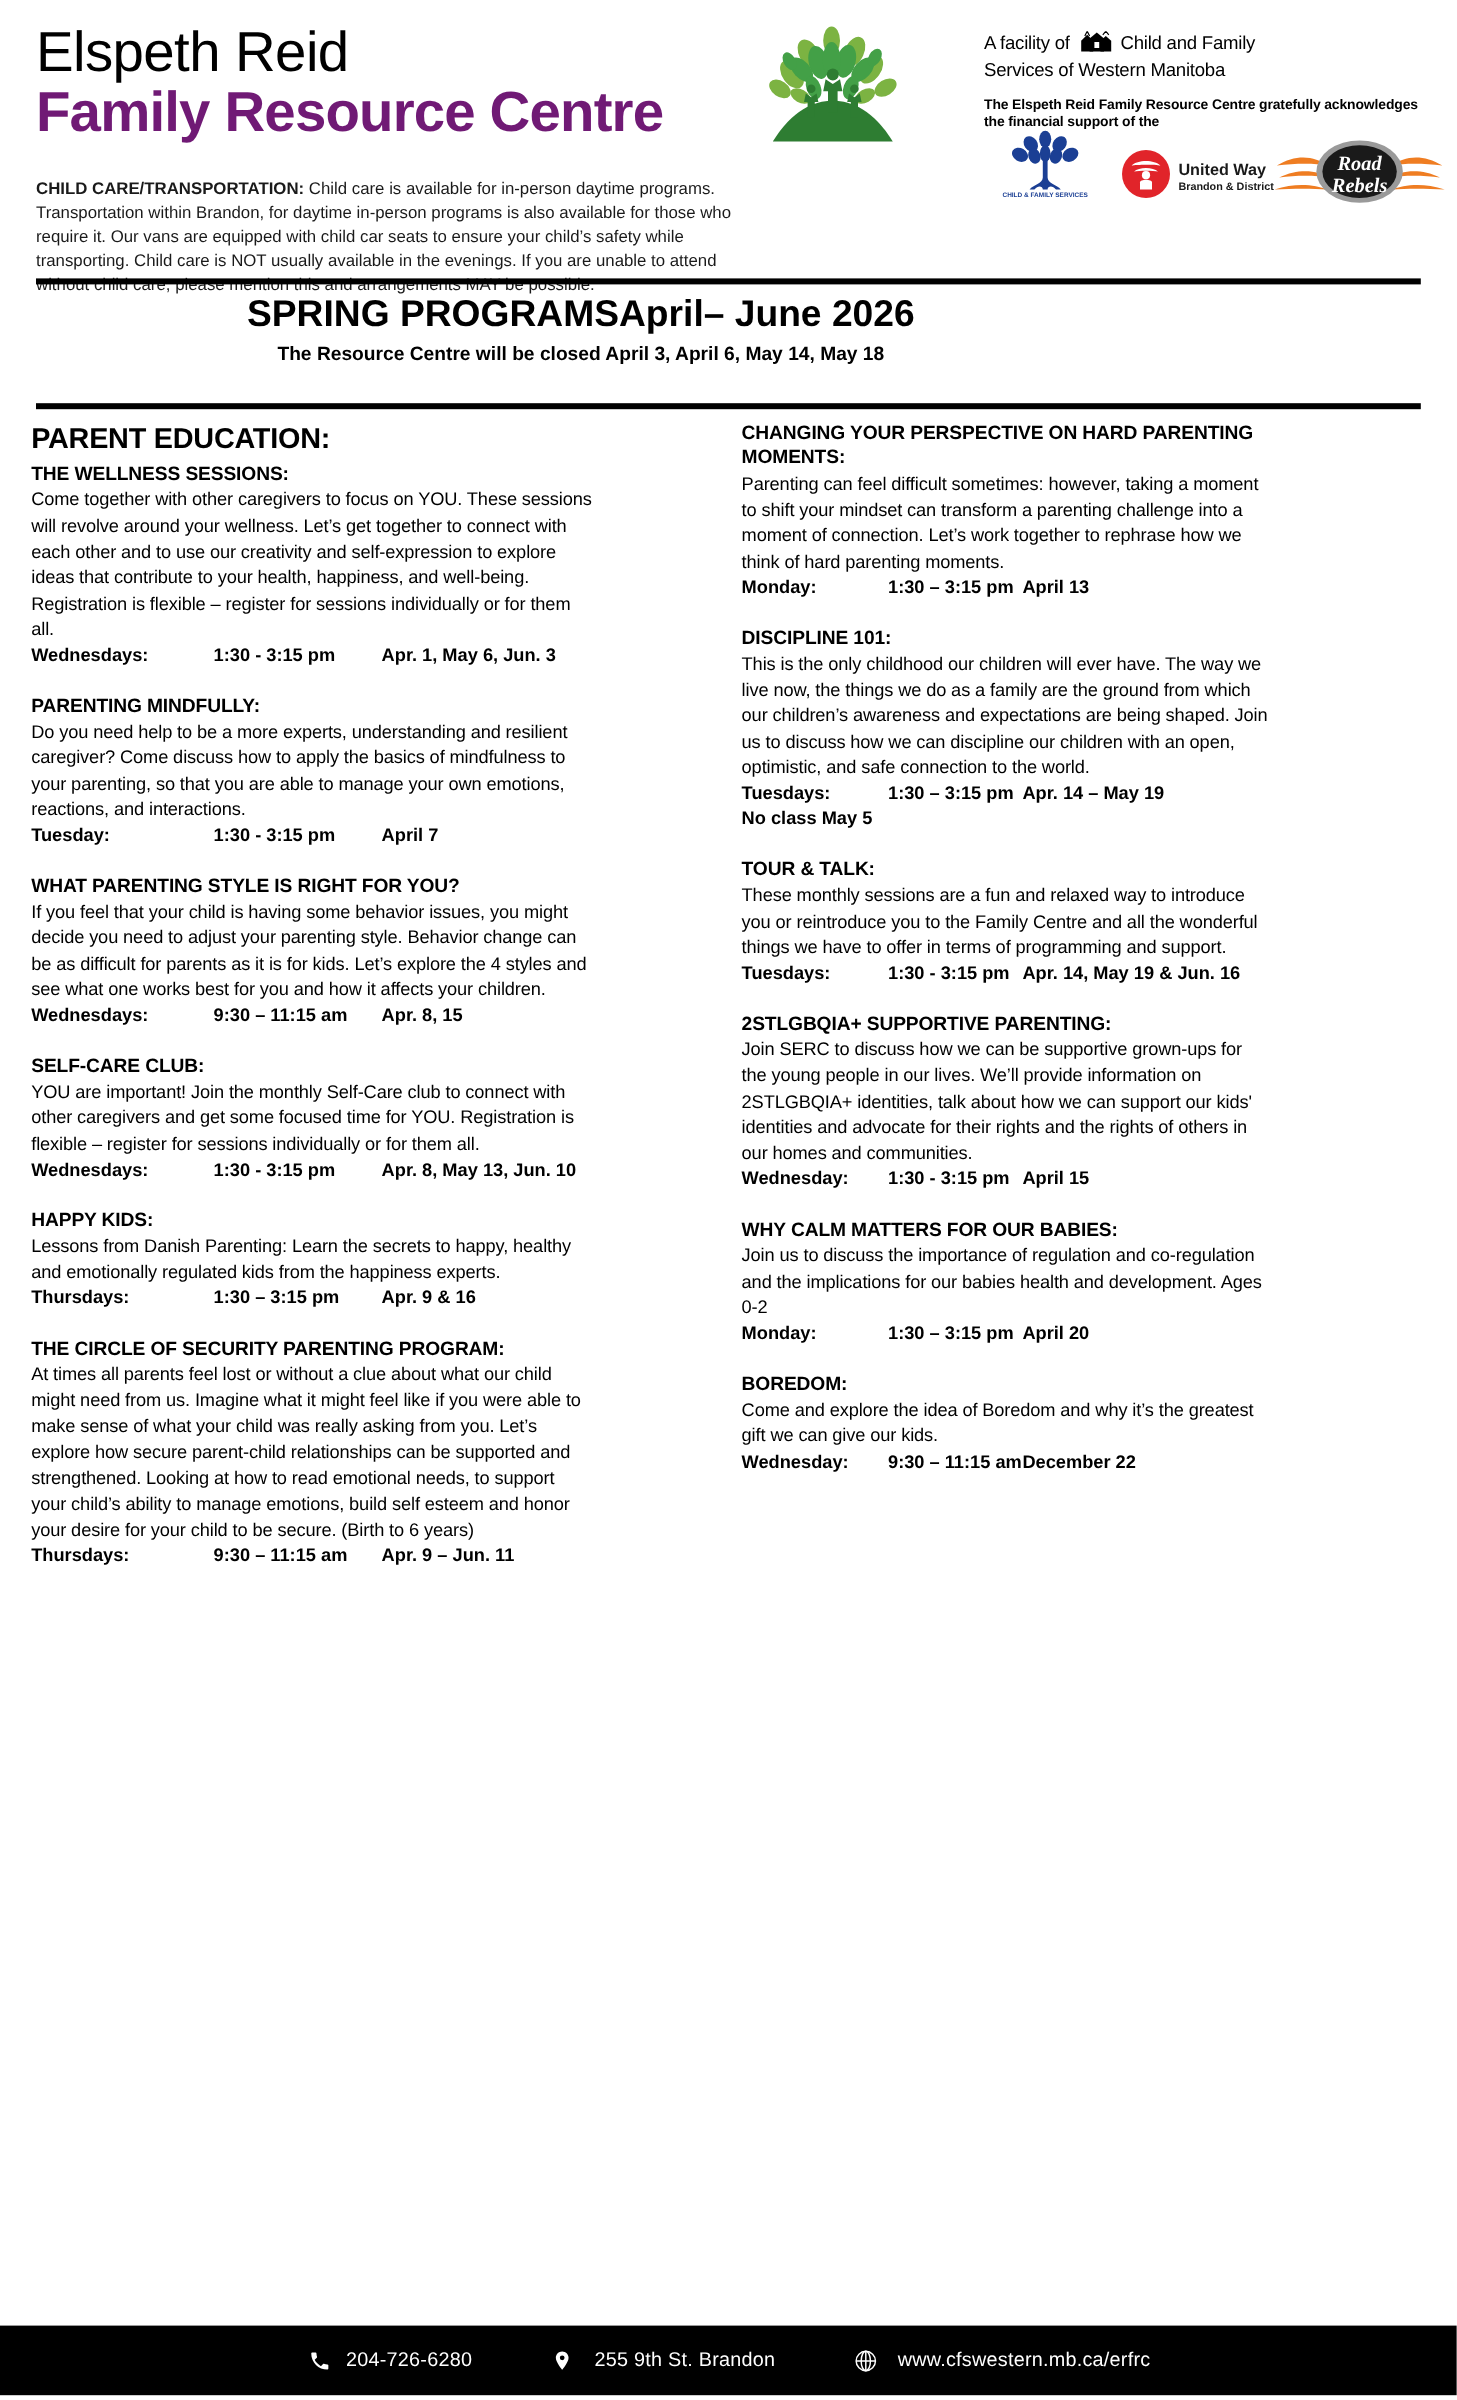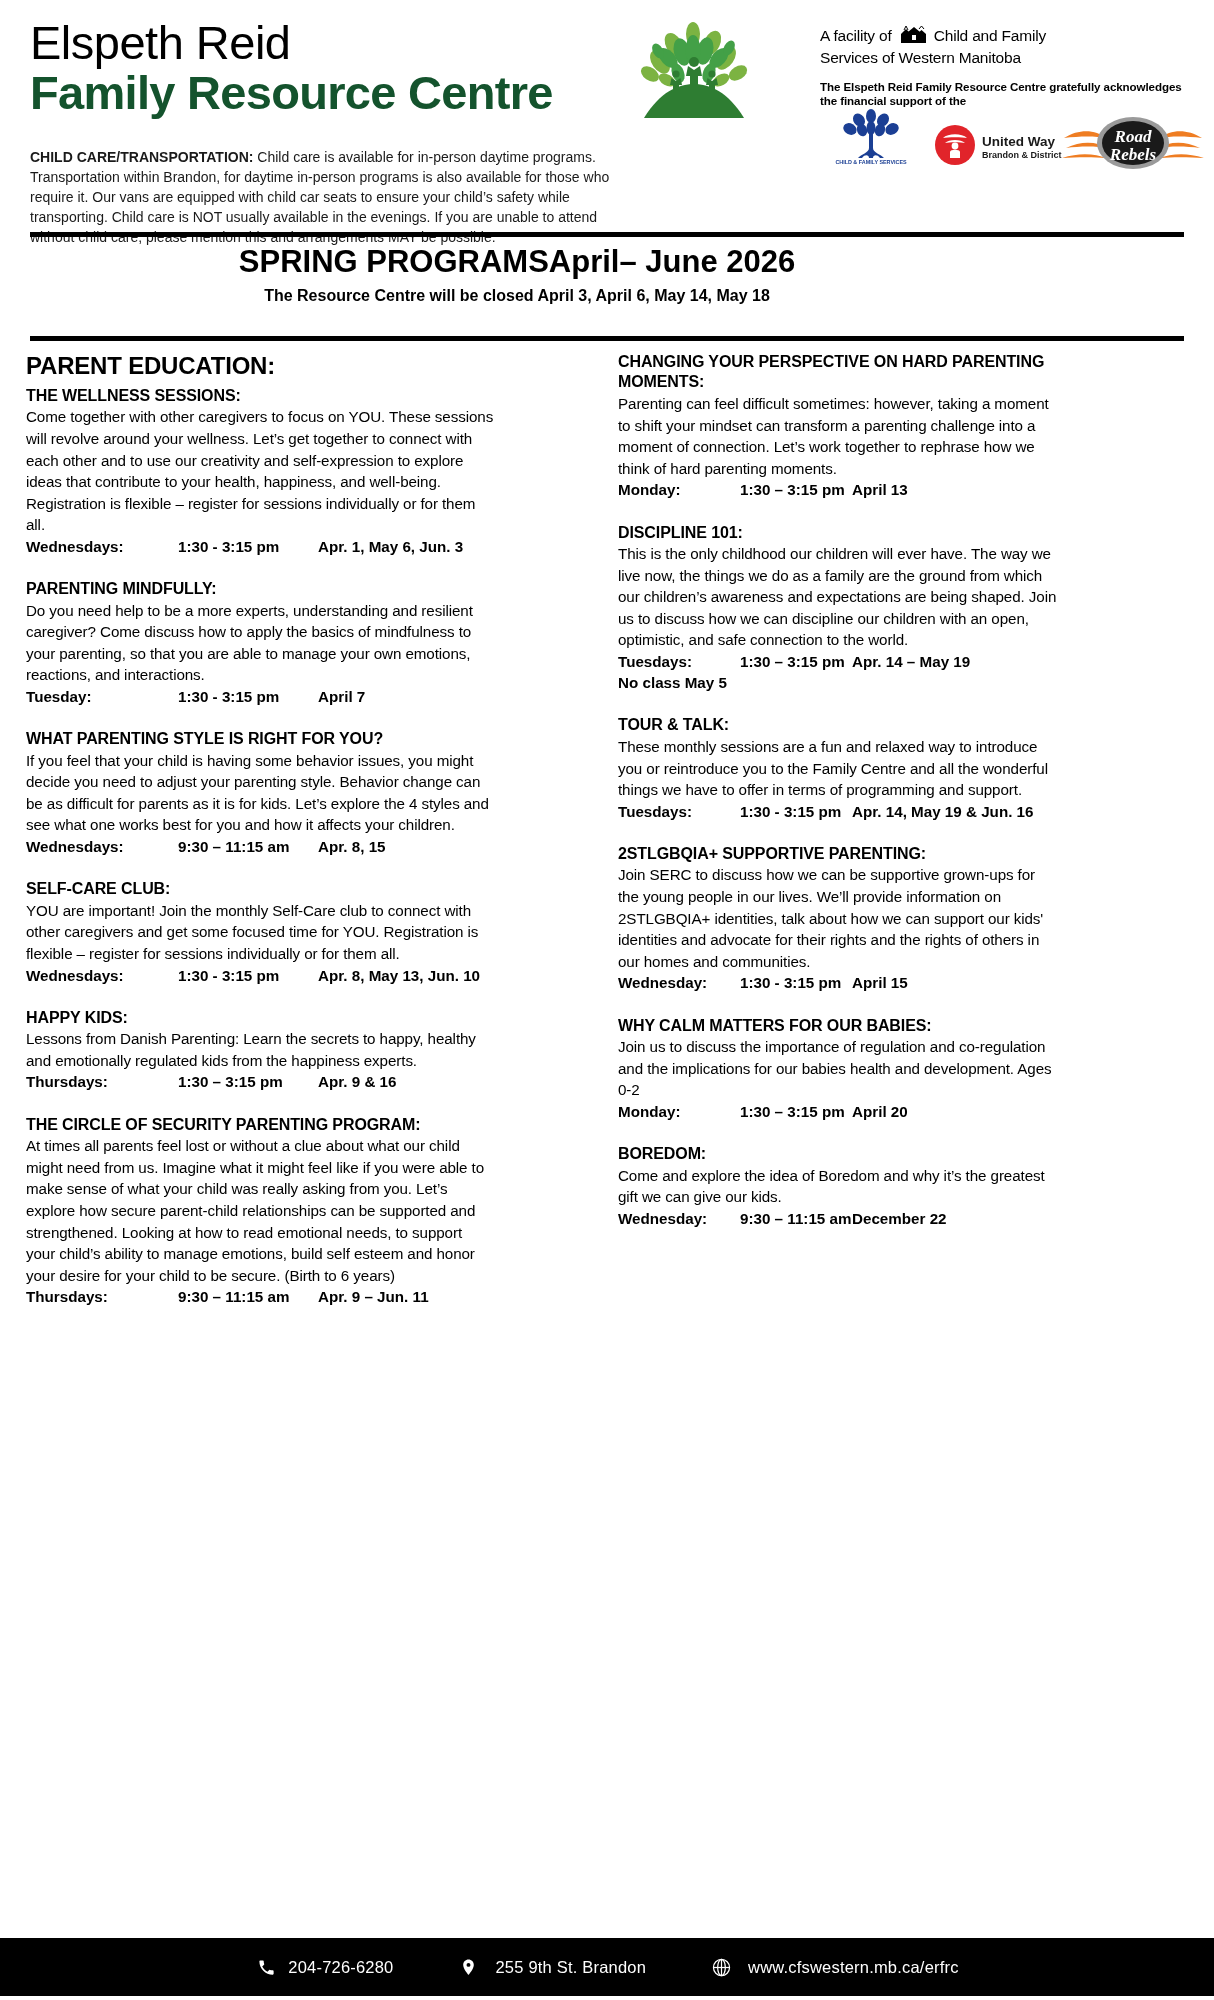--- a/index.html
+++ b/index.html
@@ -15,21 +15,21 @@
 
   
   .header { position: relative; height: 232px; padding: 6px 22px 0 30px; }
   .hdr-left { position: absolute; left: 30px; top: 18px; width: 620px; }
   .title-line1 {
     font-size: 47px; font-weight: 400; letter-spacing: -0.5px;
     line-height: 1.06; color:#000;
   }
   .title-line2 {
     font-size: 47px; font-weight: 700; letter-spacing: -0.7px;
-    line-height: 1.06; color:#14532d;
+    line-height: 1.06; color:#701a75;
   }
   .childcare {
     position:absolute; left:30px; top:148px; width: 600px;
     font-size: 14px; line-height: 1.42; color:#1a1a1a; text-align: left;
   }
   .childcare b { font-weight: 700; }
 
   
   .tree-logo { position: absolute; left: 630px; top: 18px; width: 130px; height: 105px; }
 
@@ -43,21 +43,21 @@
   }
   .sponsors { position:absolute; left: 822px; top: 108px; width: 392px; height: 72px; }
   .sp { position:absolute; }
   .sp-cfs { left: 6px; top: 0px; }
   .sp-uw  { left: 112px; top: 16px; }
   .sp-rr  { left: 240px; top: 2px; }
 
   
   .rule-top { position:absolute; left:30px; top:232px; width:1154px; height:5px; background:#000; }
   .rule-bottom { position:absolute; left:30px; top:336px; width:1154px; height:5px; background:#000; }
-  .banner { position:absolute; left:0; top:244px; width:968px; text-align:center;margin-left:33px; }
+  .banner { position:absolute; left:0; top:244px; width:968px; text-align:center; }
   .banner-h1 { font-size: 31px; font-weight:700; letter-spacing:0px; }
   .banner-h1 .sp { display:inline-block; width: 18px; }
   .banner-sub { margin-top: 7px; font-size: 16px; font-weight:700; letter-spacing:0px; }
 
   
   .content { position:absolute; left:0; top:352px; width:1214px; height:1560px; }
   .col { position:absolute; top:0; }
   .col-left  { left: 26px;  width: 468px; }
   .col-right { left: 618px; width: 440px; }
 

